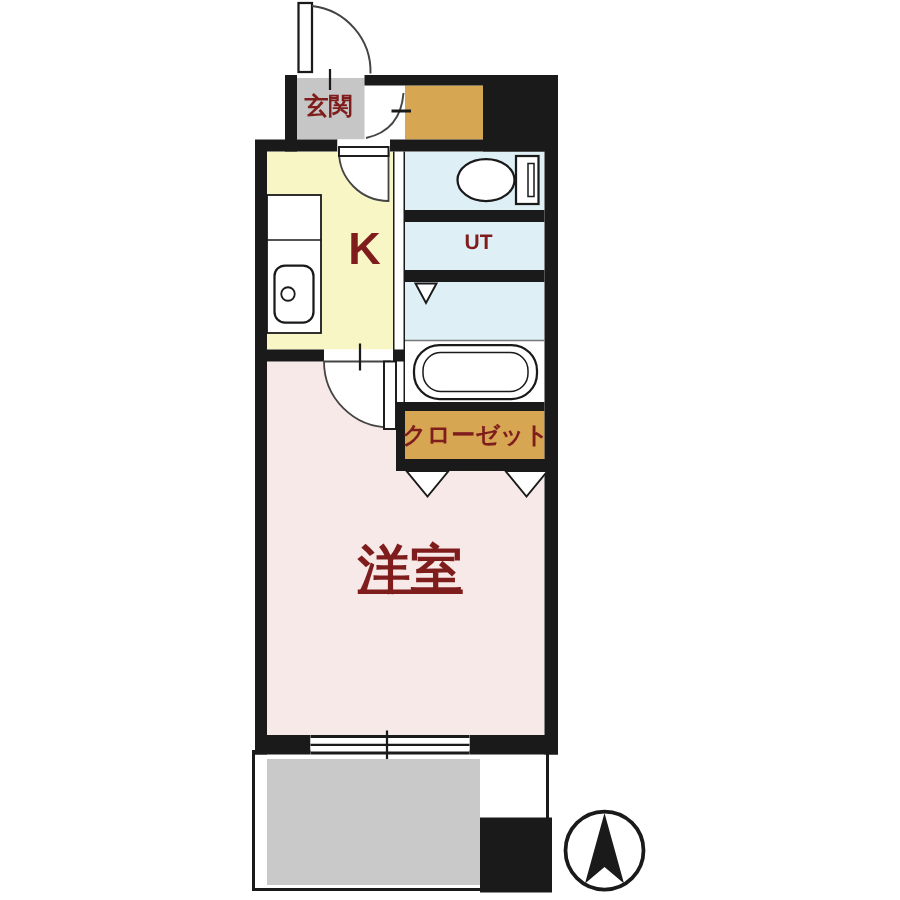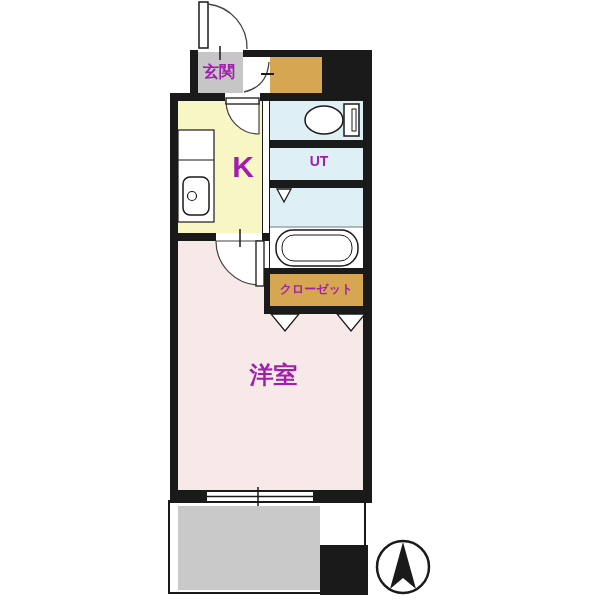--- a/index.html
+++ b/index.html
@@ -10,21 +10,21 @@
   .abs{position:absolute;}
   .wall{position:absolute;background:var(--color-wall,#1a1a1a);}
   .white{position:absolute;background:#ffffff;}
   .c-kitchen{background:var(--color-kitchen,#f9f6c5);}
   .c-entrance{background:var(--color-entrance,#c6c6c6);}
   .c-storage{background:var(--color-storage,#d7a652);}
   .c-wet{background:var(--color-wet_area,#def0f6);}
   .c-main{background:var(--color-main_room,#f8e9e9);}
   .c-balcony{background:var(--color-balcony,#c9c9c9);}
   .lbl{
-    position:absolute;text-align:center;color:#a21caf;line-height:1.05;
+    position:absolute;text-align:center;color:#7f1d1d;line-height:1.05;
     white-space:nowrap;font-weight:700;
   }
   #svg-overlay{position:absolute;left:0;top:0;width:600px;height:600px;}
 </style>
 </head>
 <body>
 
 <div id="canvas">
 
   <div class="abs" style="left:168px;top:500px;width:194px;height:90px;background:#fff;border:2px solid #1a1a1a;"></div>
@@ -98,16 +98,16 @@
     <line x1="207" y1="496.5" x2="313" y2="496.5" stroke="#1a1a1a" stroke-width="1.5"></line>
     <line x1="258" y1="487" x2="258" y2="506" stroke="#1a1a1a" stroke-width="1.5"></line>
 
     <circle cx="403" cy="567" r="26" fill="#fff" stroke="#1a1a1a" stroke-width="2.5"></circle>
     <polygon points="403,542 390,589 403,578 416,589" fill="#1a1a1a"></polygon>
   </svg>
 
   <div class="lbl" style="left:194px;top:64px;width:50px;font-size:16px;">玄関</div>
   <div class="lbl" style="left:221px;top:151px;width:44px;font-size:30px;font-weight:600;">K</div>
   <div class="lbl" style="left:288px;top:154px;width:62px;font-size:14px;">UT</div>
-  <div class="lbl" style="left:268px;top:283px;width:97px;font-size:12px;">クローゼット</div>
-  <div class="lbl" style="left:201px;top:362px;width:145px;font-size:24px;font-weight:600;">洋室</div>
+  <div class="lbl" style="left:268px;top:283px;width:97px;font-size:16px;">クローゼット</div>
+  <div class="lbl" style="left:201px;top:362px;width:145px;font-size:35px;font-weight:600;text-decoration:underline;">洋室</div>
 
 </div>
 
 </body></html>

